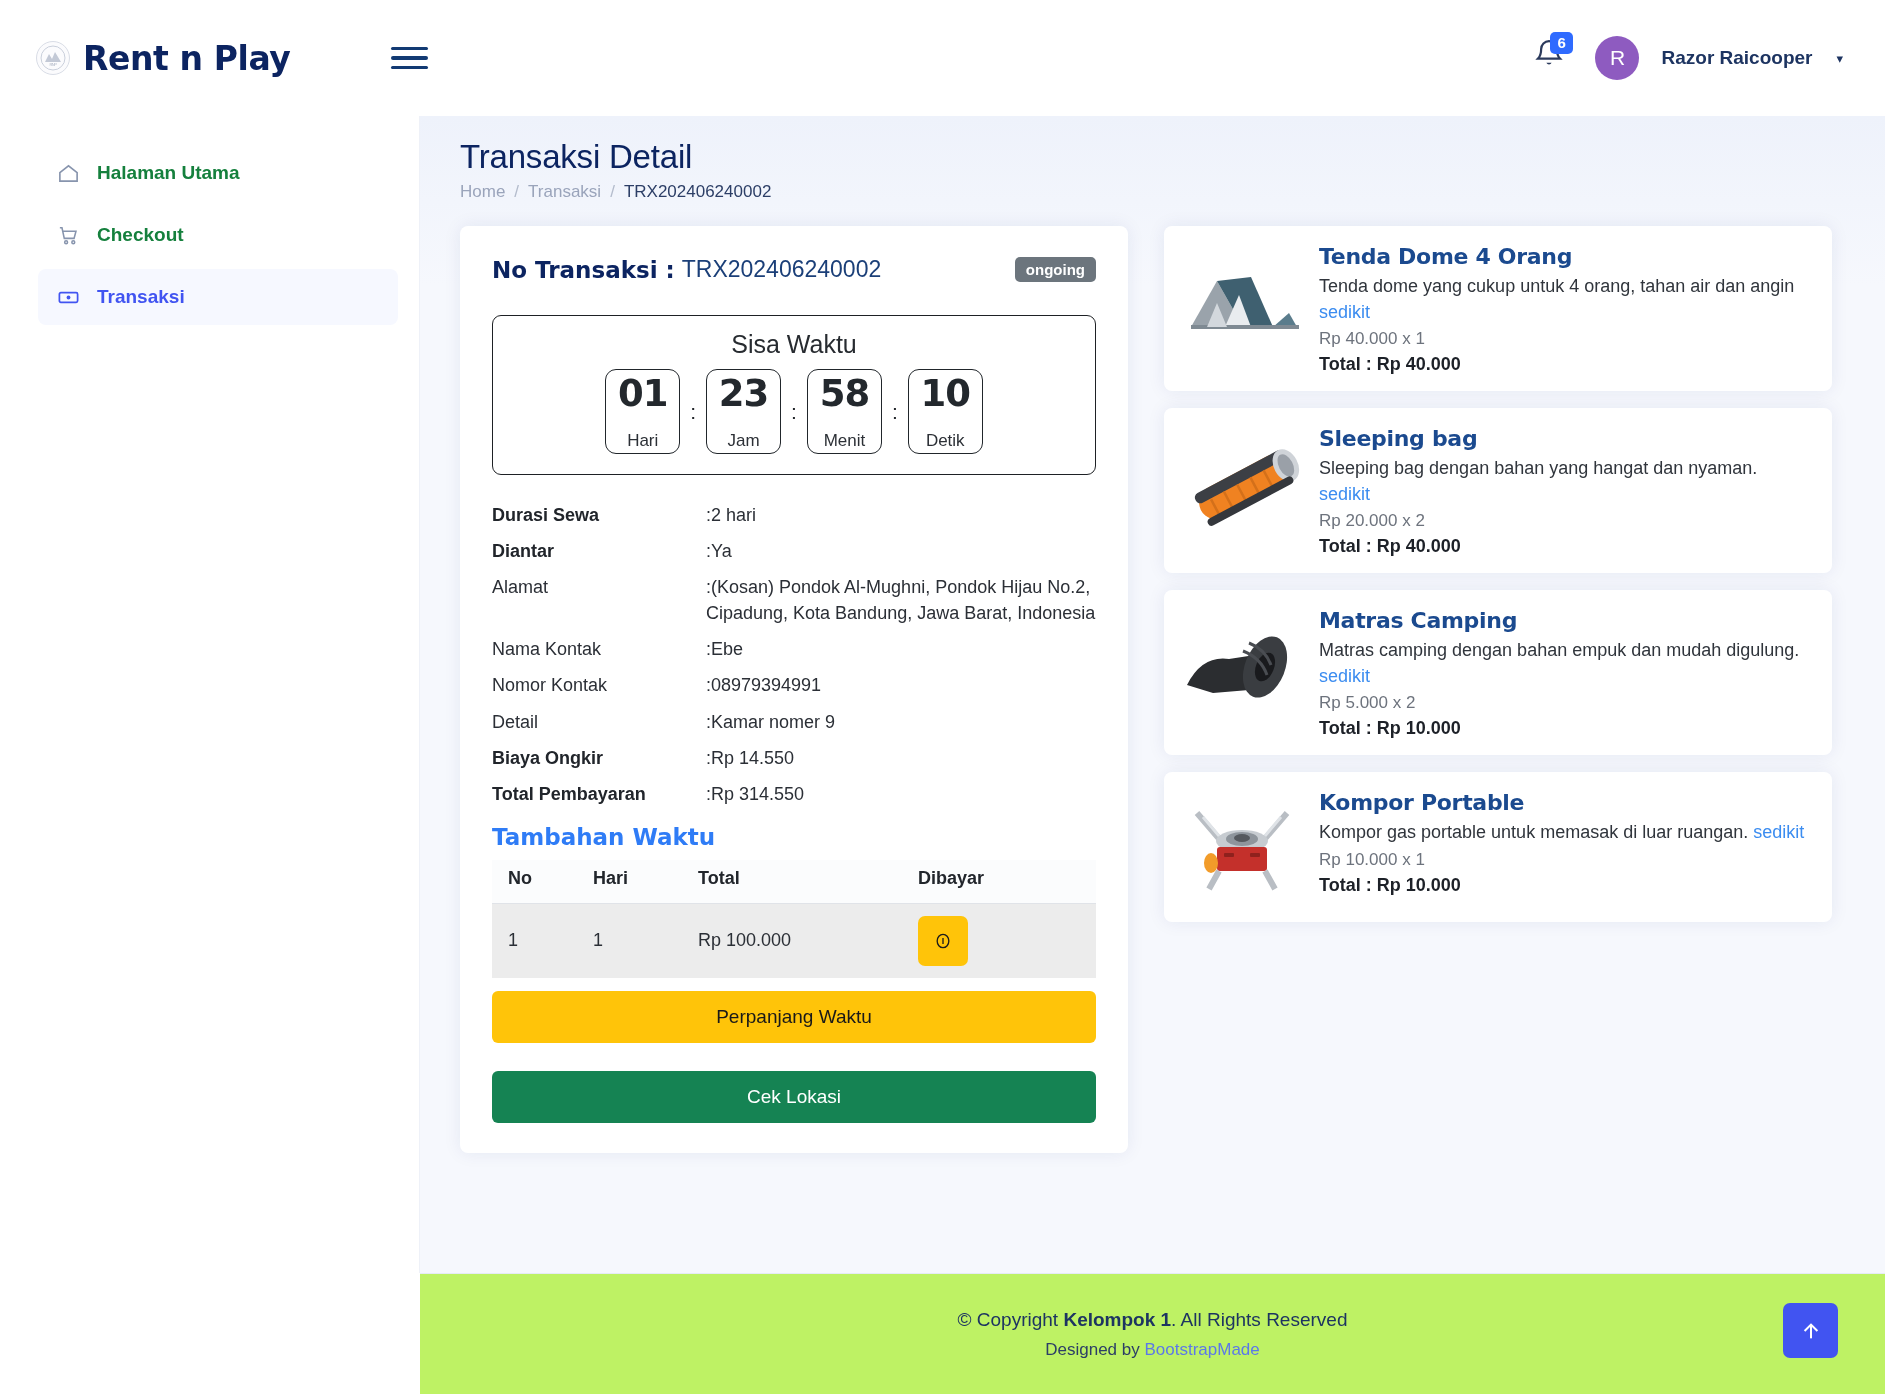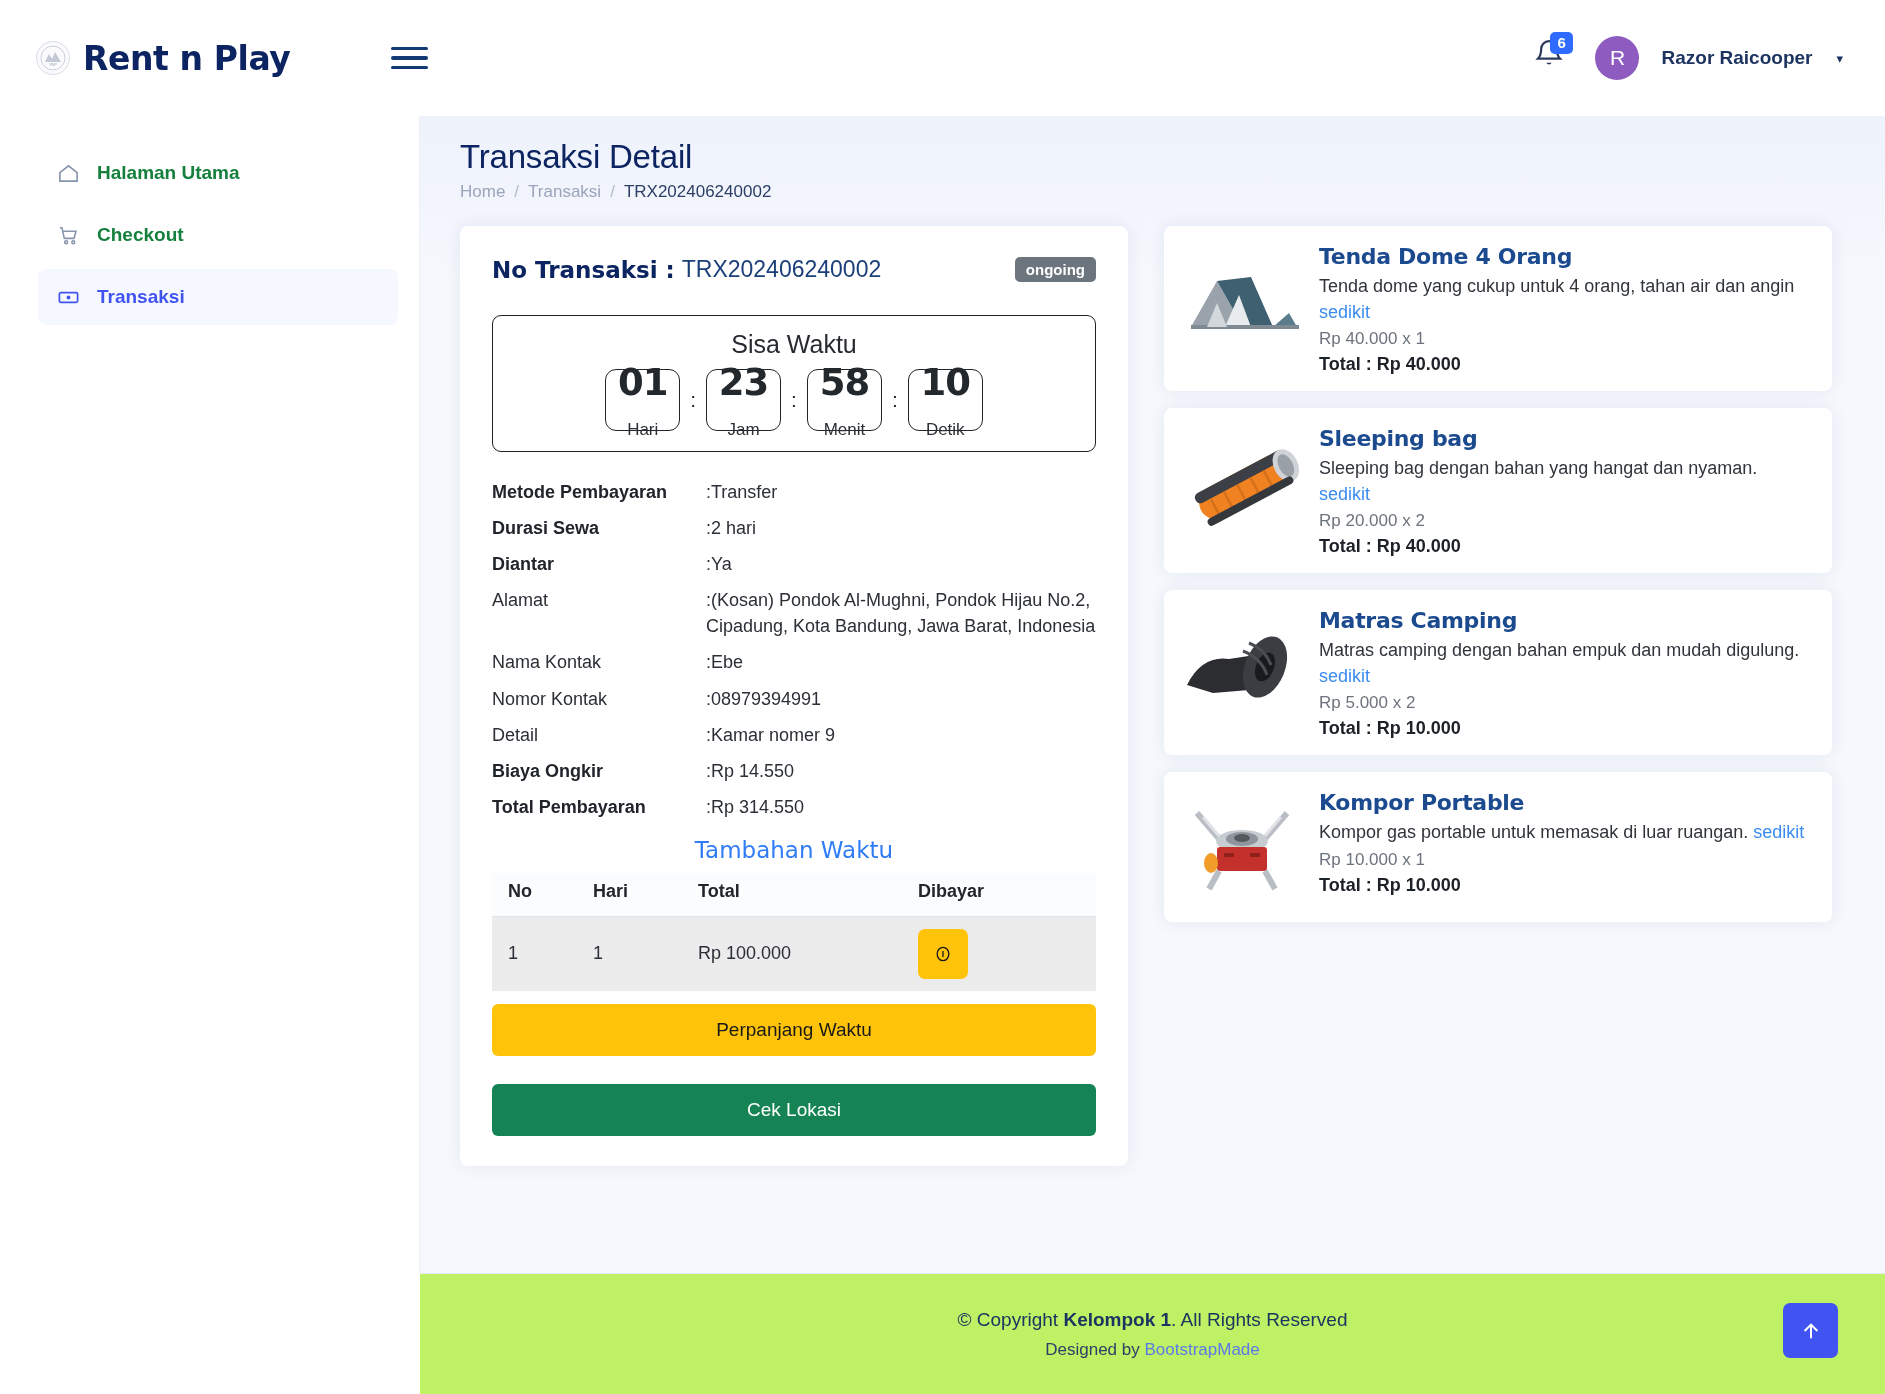--- a/index.html
+++ b/index.html
@@ -104,35 +104,35 @@
     font-size: 15px; font-weight: 700; border-radius: 5px; padding: 4px 11px;
   }
 
   .countdown-box {
     margin-top: 32px; border: 1.5px solid #1e2125; border-radius: 9px;
     padding: 14px 0 20px 0; text-align: center;
   }
   .countdown-title { font-size: 25px; color: #272b30; margin-bottom: 10px; }
   .countdown-units { display: flex; justify-content: center; align-items: center; gap: 10px; }
   .unit {
-    width: 75px; height: 62px; border: 1.5px solid #21262b; border-radius: 11px;
+    width: 75px; height: 85px; border: 1.5px solid #21262b; border-radius: 11px;
     display: flex; flex-direction: column; align-items: center; justify-content: center; gap: 16px;
   }
   .unit .num { font-size: 37px; font-weight: 700; color: #23282d; font-family: "DejaVu Sans", sans-serif; letter-spacing: -1px; }
   .unit .lbl { font-size: 17px; color: #2c3036; }
   .colon { font-size: 21px; color: #22262b; }
 
   .info-table { margin-top: 22px; width: 100%; border-collapse: collapse; }
   .info-table td { font-size: 18px; color: #2b2f36; padding: 5px 0; vertical-align: top; line-height: 1.45; }
   .info-table td.k { width: 214px; }
   .info-table td.k.b { font-weight: 700; color: #21252b; }
   .info-table td.v { color: #2b2f36; }
 
   .tambahan-title {
-    text-align: center; color: #2f7cf6; font-size: 23px; font-weight: 400;
+    color: #2f7cf6; font-size: 23px; font-weight: 700;
     margin-top: 12px; margin-bottom: 10px; font-family: "DejaVu Sans", sans-serif;
   }
   .pay-table { width: 100%; border-collapse: collapse; }
   .pay-table th {
     text-align: left; font-size: 18px; font-weight: 700; color: #22262c;
     padding: 8px 0 14px 16px; border-bottom: 1px solid #e0e3e8; background: #fbfcfd;
   }
   .pay-table td { font-size: 18px; color: #2b2f36; padding: 12px 0 12px 16px; background: #ececec; }
   .pay-icon-btn {
     width: 50px; height: 50px; background: #ffc409; border: none; border-radius: 7px;
@@ -292,24 +292,20 @@
             <span class="colon">:</span>
             <div class="unit">
               <div class="num">10</div>
               <div class="lbl">Detik</div>
             </div>
           </div>
         </div>
 
         <table class="info-table">
           <tbody>
-            <tr>
-              <td class="k b">Metode Pembayaran</td>
-              <td class="v">:<span>Transfer</span></td>
-            </tr>
             <tr>
               <td class="k b">Durasi Sewa</td>
               <td class="v">:<span>2 hari</span></td>
             </tr>
             <tr>
               <td class="k b">Diantar</td>
               <td class="v">:<span>Ya</span></td>
             </tr>
             <tr>
               <td class="k">Alamat</td>

